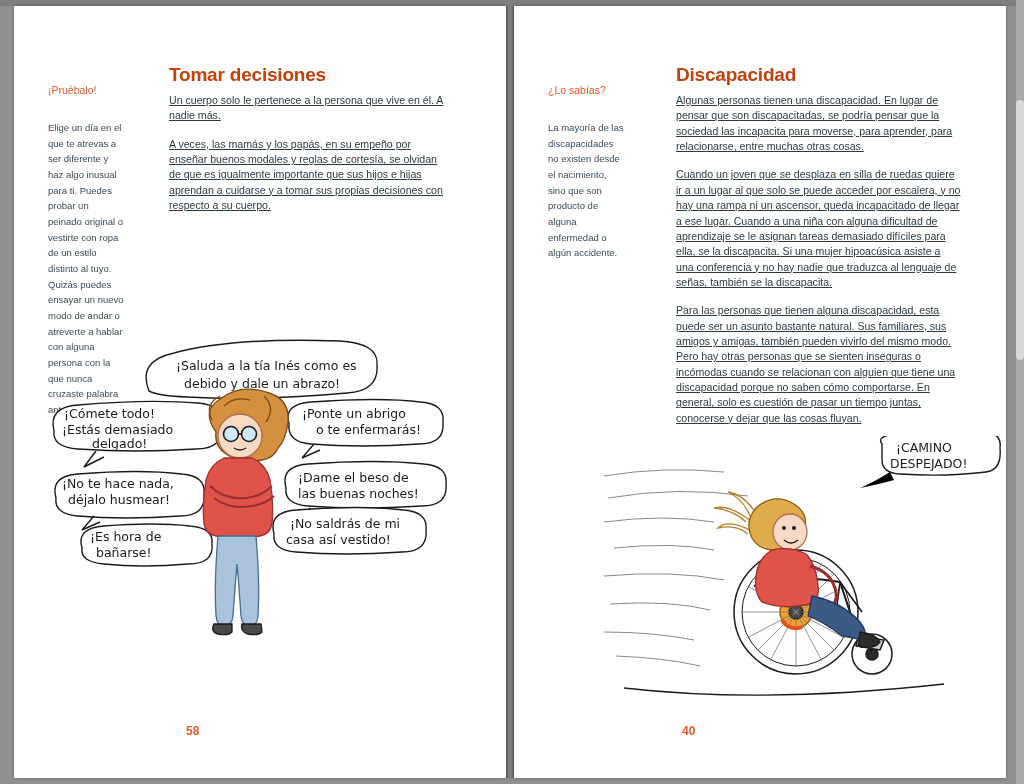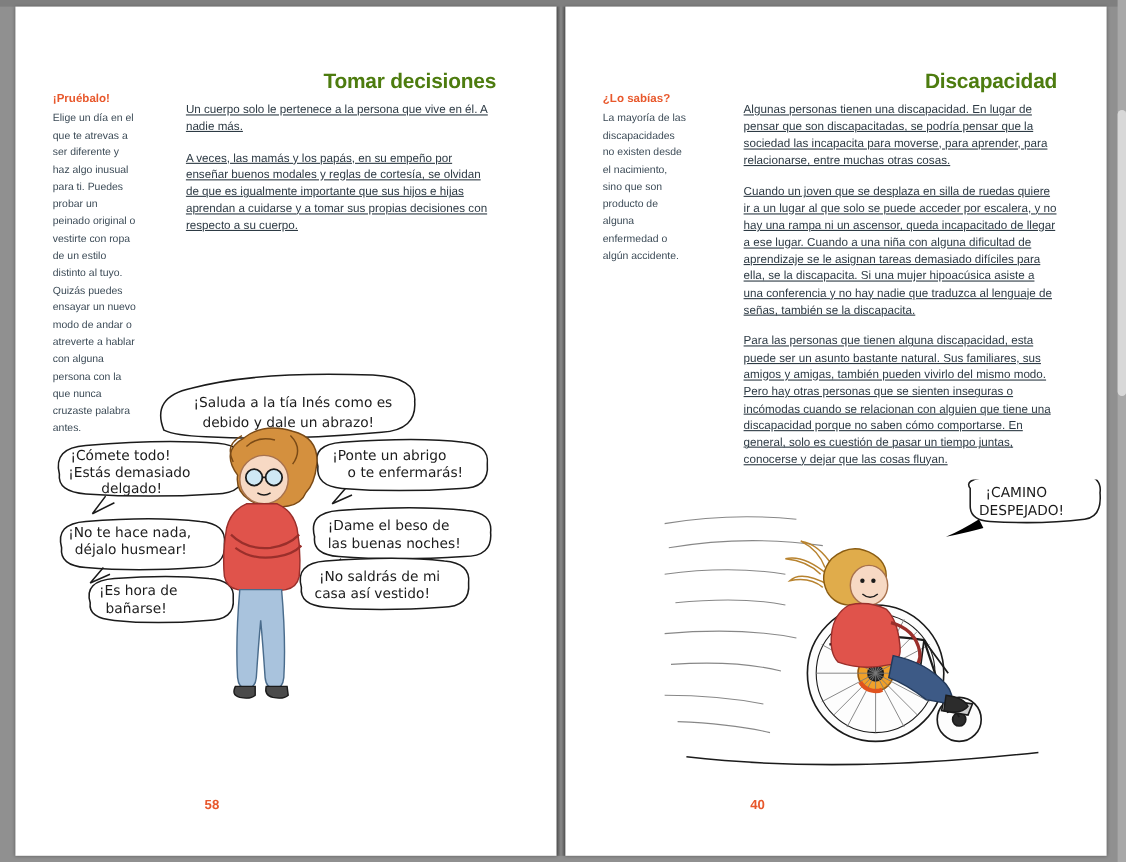--- a/index.html
+++ b/index.html
@@ -57,46 +57,45 @@
 
   
   .side-col {
     position: absolute;
     left: 34px;
     width: 76px;
     top: 78px;
   }
   .side-title {
     color: #e8582c;
-    font-weight: bold;
+    font-weight: normal;
     font-size: 10.5px;
-    margin-bottom: 4px;
+    margin-bottom: 24px;
   }
   .side-body {
     color: #3b4a56;
     font-size: 9.5px;
     line-height: 1.65;
   }
   .main-col {
     position: absolute;
     left: 155px;
     width: 282px;
     top: 58px;
   }
   .main-col.right {
     left: 162px;
     width: 285px;
   }
   h1.heading {
-    color: #4d7c0f;
+    color: #c2410c;
     font-size: 19px;
     font-weight: bold;
     margin: 0 0 7px 0;
     letter-spacing: -0.2px;
-    text-align: right;
   }
   p.body {
     color: #2d3a44;
     font-size: 10.6px;
     line-height: 1.45;
     margin: 0 0 13px 0;
     text-decoration: underline;
   }
   .folio {
     position: absolute;

